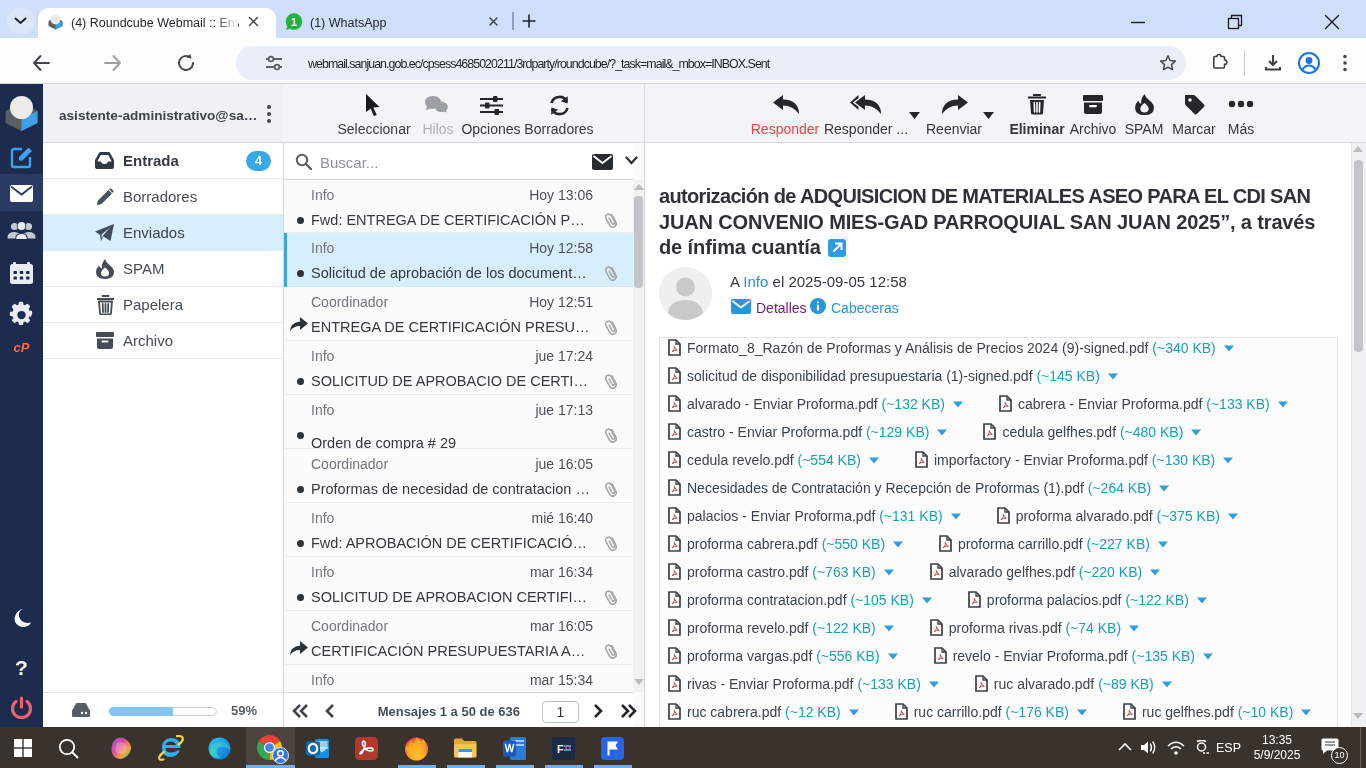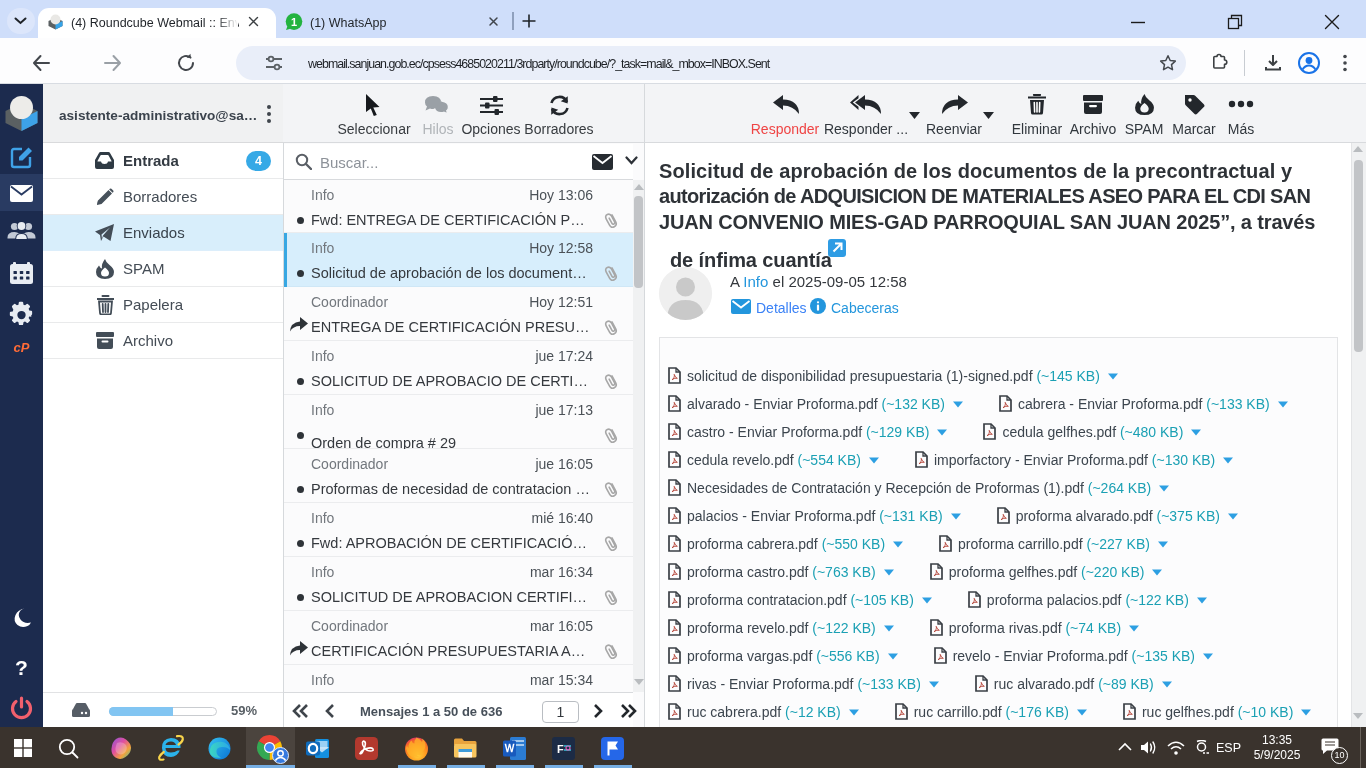--- a/index.html
+++ b/index.html
@@ -409,21 +409,21 @@
   <div class="abs" style="left:311px; top:588px; font-size:14px; color:#72777d;">Info</div>
   <div class="abs" style="right:773px; top:588px; font-size:14px; color:#4b5157;">mar 15:34</div>
 
   <div class="abs" style="left:284px; top:608px; width:349px; height:35px; background:#fff; border-top:1px solid #d8dadd;"></div>
   <svg class="abs" style="left:292px; top:620px;" width="17" height="14" viewBox="0 0 17 14">
       <path d="M8 1 L2 7 L8 13 M15 1 L9 7 L15 13" stroke="#3f454b" stroke-width="2.6" fill="none"></path>
     </svg>
   <svg class="abs" style="left:325px; top:620px;" width="10" height="14" viewBox="0 0 10 14">
       <path d="M8 1 L2 7 L8 13" stroke="#3f454b" stroke-width="2.6" fill="none"></path>
     </svg>
-  <div class="abs" style="left:360px; top:620px; width:160px; text-align:left; font-size:13px; font-weight:bold; color:#47505a;">Mensajes 1 a 50 de 636</div>
+  <div class="abs" style="left:360px; top:620px; width:160px; text-align:right; font-size:13px; font-weight:bold; color:#47505a;">Mensajes 1 a 50 de 636</div>
   <div class="abs" style="left:542px; top:617px; width:37px; height:22px; border:1px solid #b9bdc2; border-radius:4px; background:#fff; text-align:center; font-size:14px; color:#33383d; line-height:21px;">1</div>
   <svg class="abs" style="left:593px; top:620px;" width="10" height="14" viewBox="0 0 10 14">
       <path d="M2 1 L8 7 L2 13" stroke="#23272c" stroke-width="2.6" fill="none"></path>
     </svg>
   <svg class="abs" style="left:620px; top:620px;" width="17" height="14" viewBox="0 0 17 14">
       <path d="M2 1 L8 7 L2 13 M9 1 L15 7 L9 13" stroke="#23272c" stroke-width="2.6" fill="none"></path>
     </svg>
 
   <div class="abs" style="left:633px; top:96px; width:11px; height:512px; background:#f0f1f2;"></div>
   <div class="abs tri-up" style="left:633.5px; top:100px;"></div>
@@ -453,21 +453,21 @@
   <div class="abs" style="left:914px; top:37px; width:80px; text-align:center; font-size:14px; color:#31373d;">Reenviar</div>
   <svg class="abs" style="left:983px; top:28px;" width="11" height="7" viewBox="0 0 11 7">
       <path d="M0 0 L11 0 L5.5 7 Z" fill="#23272c"></path>
     </svg>
 
   <svg class="abs" style="left:1028px; top:10px;" width="18" height="21" viewBox="0 0 18 21">
     <path d="M6 1 L12 1 M0.5 3.5 L17.5 3.5" stroke="#23272c" stroke-width="2.2" stroke-linecap="round"></path>
     <path d="M2 6 L16 6 L15 19 Q14.9 20.5 13.5 20.5 L4.5 20.5 Q3.1 20.5 3 19 Z" fill="#23272c"></path>
     <path d="M6.3 8.5 L6.6 18 M9 8.5 L9 18 M11.7 8.5 L11.4 18" stroke="#fff" stroke-width="1.6" stroke-linecap="round"></path>
   </svg>
-  <div class="abs" style="left:997px; top:37px; width:80px; text-align:center; font-size:14px; color:#31373d;">Eliminar</div>
+  <div class="abs" style="left:997px; top:37px; width:80px; text-align:center; font-size:14px; color:#31373d;font-weight:bold;">Eliminar</div>
 
   <svg class="abs" style="left:1083px; top:11px;" width="20" height="19" viewBox="0 0 20 19">
     <rect x="0" y="0" width="20" height="6" rx="1" fill="#23272c"></rect>
     <path d="M1 7.5 L19 7.5 L19 17 Q19 19 17 19 L3 19 Q1 19 1 17 Z" fill="#23272c"></path>
     <rect x="6" y="10" width="8" height="2.2" rx="1.1" fill="#fff"></rect>
   </svg>
   <div class="abs" style="left:1053px; top:37px; width:80px; text-align:center; font-size:14px; color:#31373d;">Archivo</div>
 
   <svg class="abs" style="left:1135px; top:10px;" width="19" height="21" viewBox="0 0 18 20">
     <path d="M9 0 Q10 3.5 13.5 6 Q18 9.5 18 13 Q18 20 9 20 Q0 20 0 13 Q0 9.5 3 6.5 Q4 9 6 9.5 Q5 5 9 0 Z M9 17.5 Q13 17.5 13 14 Q13 11.5 9 8.5 Q5 11.5 5 14 Q5 17.5 9 17.5 Z" fill="#23272c" fill-rule="evenodd"></path>
@@ -480,24 +480,23 @@
   </svg>
   <div class="abs" style="left:1154px; top:37px; width:80px; text-align:center; font-size:14px; color:#31373d;">Marcar</div>
 
   <svg class="abs" style="left:1228px; top:16px;" width="26" height="8" viewBox="0 0 26 8">
     <circle cx="4" cy="4" r="3.2" fill="#23272c"></circle>
       <circle cx="13" cy="4" r="3.2" fill="#23272c"></circle>
       <circle cx="22" cy="4" r="3.2" fill="#23272c"></circle>
   </svg>
   <div class="abs" style="left:1211px; top:37px; width:60px; text-align:center; font-size:14px; color:#31373d;">Más</div>
 
-  <div class="abs subjline" style="top:76px; letter-spacing:0.1px;">Solicitud de aprobación de los documentos de la precontractual y</div>
   <div class="abs subjline" style="top:100.5px; letter-spacing:-0.66px;">autorización de ADQUISICION DE MATERIALES ASEO PARA EL CDI SAN</div>
   <div class="abs subjline" style="top:126.5px; letter-spacing:-0.15px;">JUAN CONVENIO MIES-GAD PARROQUIAL SAN JUAN 2025”, a través</div>
-  <div class="abs subjline" style="top:165px;margin-left:11px;">de ínfima cuantía</div>
+  <div class="abs subjline" style="top:152px;">de ínfima cuantía</div>
   <svg class="abs" style="left:828px; top:155px;" width="18" height="18" viewBox="0 0 18 18">
       <rect x="0" y="0" width="18" height="18" rx="3" fill="#2e9ce4"></rect>
       <path d="M7 4.5 L13.5 4.5 L13.5 11 M13 5 L5.5 12.5" stroke="#fff" stroke-width="2" fill="none"></path>
     </svg>
 
   <div class="abs" style="left:659px; top:183px; width:53px; height:53px; border-radius:50%; background:#efefef; overflow:hidden;"></div>
   <svg class="abs" style="left:659px; top:183px;" width="53" height="53" viewBox="0 0 53 53">
       <defs>
         <clipPath id="avc">
           <circle cx="26.5" cy="26.5" r="26.5"></circle>
@@ -507,29 +506,36 @@
         <circle cx="26.5" cy="26.5" r="26.5" fill="#efefef"></circle>
         <circle cx="26.5" cy="20" r="9.5" fill="#c9c9c9"></circle>
         <path d="M8 53 Q8 33 26.5 33 Q45 33 45 53 Z" fill="#c9c9c9"></path>
       </g>
     </svg>
   <div class="abs" style="left:730px; top:189px; font-size:15px; color:#34383d;">A <span style="color:#2396dd;">Info</span> el 2025-09-05 12:58</div>
   <svg class="abs" style="left:731px; top:215px;" width="20" height="15" viewBox="0 0 20 15">
       <rect x="0" y="0" width="20" height="15" rx="2" fill="#2396dd"></rect>
       <path d="M1.5 2 L10 8.5 L18.5 2" stroke="#fff" stroke-width="1.8" fill="none"></path>
     </svg>
-  <div class="abs" style="left:756px; top:216px; font-size:14px; color:#3b82f6;">Detalles</div>
+  <div class="abs" style="left:756px; top:216px; font-size:14px; color:#701a75;">Detalles</div>
   <svg class="abs" style="left:810px; top:214px;" width="16" height="16" viewBox="0 0 16 16">
       <circle cx="8" cy="8" r="8" fill="#2396dd"></circle>
       <rect x="6.9" y="3.2" width="2.2" height="2.2" rx="1.1" fill="#fff"></rect>
       <rect x="6.9" y="6.6" width="2.2" height="6.2" rx="1.1" fill="#fff"></rect>
     </svg>
   <div class="abs" style="left:831px; top:216px; font-size:14px; color:#2396dd;">Cabeceras</div>
 
   <div class="abs" style="left:659px; top:253px; width:679px; height:390px; background:#fcfcfd; border:1px solid #e3e4e6; border-bottom:none;"></div>
+  <div class="abs arowx" style="left:668px; top:255px;"><span class="aitem"><svg class="pdfi" width="13" height="17" viewBox="0 0 13 17">
+          <path d="M1 1 L8 1 L12 5 L12 16 L1 16 Z" fill="none" stroke="#3a3f45" stroke-width="1.7"></path>
+          <path d="M8 1 L8 5 L12 5" fill="none" stroke="#3a3f45" stroke-width="1.3"></path>
+          <path d="M4 12.5 Q4.6 12.7 5.3 11.8 Q6 10.9 6.3 9.3 Q6.5 8 6.2 7.4 Q6.8 8.8 7.6 9.9 Q8.6 11.2 9.3 11.3 Q8 11 6.5 11.5 Q5 12 4 12.5 Z" fill="none" stroke="#b03a2e" stroke-width="0.9"></path>
+        </svg><span class="aname">Formato_8_Razón de Proformas y Análisis de Precios 2024 (9)-signed.pdf</span> <span class="asize">(~340 KB)</span><svg class="acaret" width="10" height="7" viewBox="0 0 10 7">
+          <path d="M0 0.5 L10 0.5 L5 6.5 Z" fill="#2d9fe2"></path>
+        </svg></span></div>
   <div class="abs arowx" style="left:668px; top:283px;"><span class="aitem"><svg class="pdfi" width="13" height="17" viewBox="0 0 13 17">
           <path d="M1 1 L8 1 L12 5 L12 16 L1 16 Z" fill="none" stroke="#3a3f45" stroke-width="1.7"></path>
           <path d="M8 1 L8 5 L12 5" fill="none" stroke="#3a3f45" stroke-width="1.3"></path>
           <path d="M4 12.5 Q4.6 12.7 5.3 11.8 Q6 10.9 6.3 9.3 Q6.5 8 6.2 7.4 Q6.8 8.8 7.6 9.9 Q8.6 11.2 9.3 11.3 Q8 11 6.5 11.5 Q5 12 4 12.5 Z" fill="none" stroke="#b03a2e" stroke-width="0.9"></path>
         </svg><span class="aname">solicitud de disponibilidad presupuestaria (1)-signed.pdf</span> <span class="asize">(~145 KB)</span><svg class="acaret" width="10" height="7" viewBox="0 0 10 7">
           <path d="M0 0.5 L10 0.5 L5 6.5 Z" fill="#2d9fe2"></path>
         </svg></span></div>
   <div class="abs arowx" style="left:668px; top:311px;"><span class="aitem"><svg class="pdfi" width="13" height="17" viewBox="0 0 13 17">
           <path d="M1 1 L8 1 L12 5 L12 16 L1 16 Z" fill="none" stroke="#3a3f45" stroke-width="1.7"></path>
           <path d="M8 1 L8 5 L12 5" fill="none" stroke="#3a3f45" stroke-width="1.3"></path>
@@ -605,21 +611,21 @@
   <div class="abs arowx" style="left:668px; top:479px;"><span class="aitem"><svg class="pdfi" width="13" height="17" viewBox="0 0 13 17">
           <path d="M1 1 L8 1 L12 5 L12 16 L1 16 Z" fill="none" stroke="#3a3f45" stroke-width="1.7"></path>
           <path d="M8 1 L8 5 L12 5" fill="none" stroke="#3a3f45" stroke-width="1.3"></path>
           <path d="M4 12.5 Q4.6 12.7 5.3 11.8 Q6 10.9 6.3 9.3 Q6.5 8 6.2 7.4 Q6.8 8.8 7.6 9.9 Q8.6 11.2 9.3 11.3 Q8 11 6.5 11.5 Q5 12 4 12.5 Z" fill="none" stroke="#b03a2e" stroke-width="0.9"></path>
         </svg><span class="aname">proforma castro.pdf</span> <span class="asize">(~763 KB)</span><svg class="acaret" width="10" height="7" viewBox="0 0 10 7">
           <path d="M0 0.5 L10 0.5 L5 6.5 Z" fill="#2d9fe2"></path>
         </svg></span><span class="aitem"><svg class="pdfi" width="13" height="17" viewBox="0 0 13 17">
           <path d="M1 1 L8 1 L12 5 L12 16 L1 16 Z" fill="none" stroke="#3a3f45" stroke-width="1.7"></path>
           <path d="M8 1 L8 5 L12 5" fill="none" stroke="#3a3f45" stroke-width="1.3"></path>
           <path d="M4 12.5 Q4.6 12.7 5.3 11.8 Q6 10.9 6.3 9.3 Q6.5 8 6.2 7.4 Q6.8 8.8 7.6 9.9 Q8.6 11.2 9.3 11.3 Q8 11 6.5 11.5 Q5 12 4 12.5 Z" fill="none" stroke="#b03a2e" stroke-width="0.9"></path>
-        </svg><span class="aname">proforma gelfhes.pdf</span> <span class="asize">(~220 KB)</span><svg class="acaret" width="10" height="7" viewBox="0 0 10 7">
+        </svg><span class="aname">alvarado gelfhes.pdf</span> <span class="asize">(~220 KB)</span><svg class="acaret" width="10" height="7" viewBox="0 0 10 7">
           <path d="M0 0.5 L10 0.5 L5 6.5 Z" fill="#2d9fe2"></path>
         </svg></span></div>
   <div class="abs arowx" style="left:668px; top:507px;"><span class="aitem"><svg class="pdfi" width="13" height="17" viewBox="0 0 13 17">
           <path d="M1 1 L8 1 L12 5 L12 16 L1 16 Z" fill="none" stroke="#3a3f45" stroke-width="1.7"></path>
           <path d="M8 1 L8 5 L12 5" fill="none" stroke="#3a3f45" stroke-width="1.3"></path>
           <path d="M4 12.5 Q4.6 12.7 5.3 11.8 Q6 10.9 6.3 9.3 Q6.5 8 6.2 7.4 Q6.8 8.8 7.6 9.9 Q8.6 11.2 9.3 11.3 Q8 11 6.5 11.5 Q5 12 4 12.5 Z" fill="none" stroke="#b03a2e" stroke-width="0.9"></path>
         </svg><span class="aname">proforma contratacion.pdf</span> <span class="asize">(~105 KB)</span><svg class="acaret" width="10" height="7" viewBox="0 0 10 7">
           <path d="M0 0.5 L10 0.5 L5 6.5 Z" fill="#2d9fe2"></path>
         </svg></span><span class="aitem"><svg class="pdfi" width="13" height="17" viewBox="0 0 13 17">
           <path d="M1 1 L8 1 L12 5 L12 16 L1 16 Z" fill="none" stroke="#3a3f45" stroke-width="1.7"></path>

